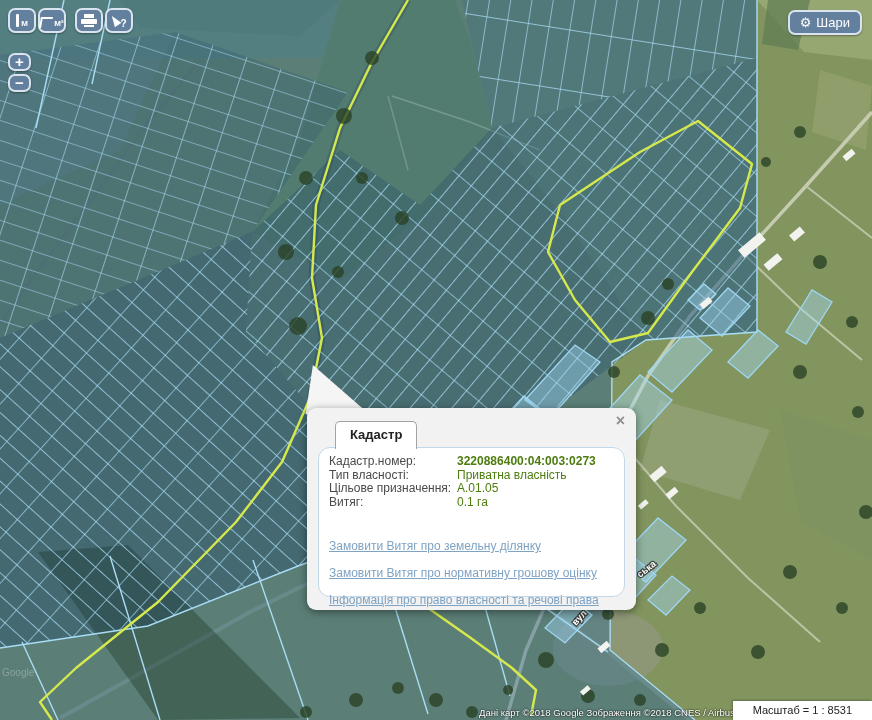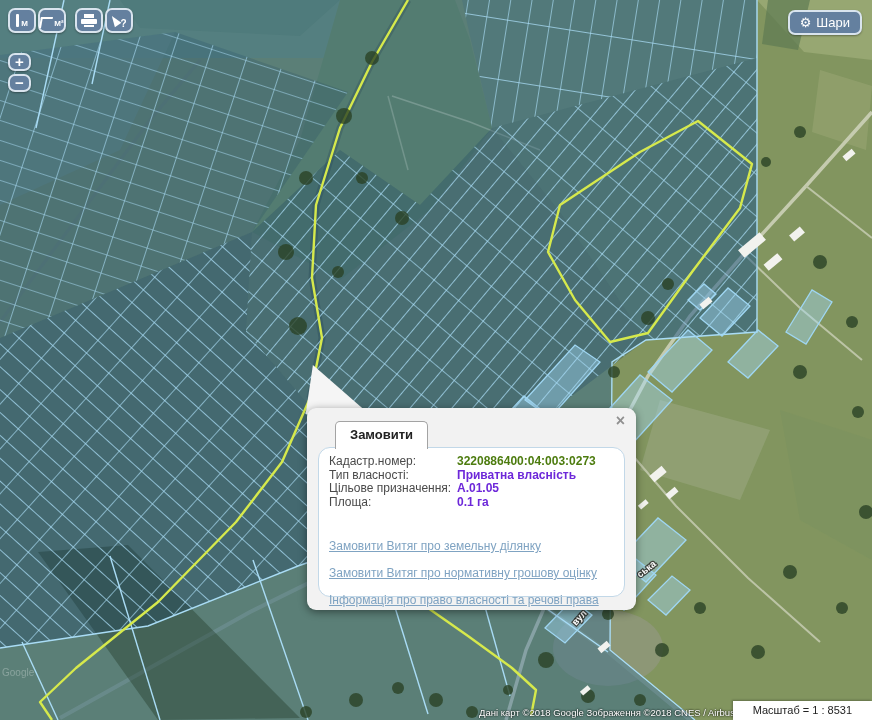--- a/index.html
+++ b/index.html
@@ -40,21 +40,21 @@
   .popup{position:absolute;left:307px;top:408px;width:329px;height:202px;background:#f2f2f2;
          border-radius:9px;box-shadow:0 2px 8px rgba(0,0,0,.45);z-index:40;}
   .ptab{position:absolute;left:28px;top:13px;background:#fff;border:1px solid #a3a3a3;border-bottom:none;
         border-radius:5px 5px 0 0;padding:5px 14px 7px;font-size:13px;font-weight:bold;color:#222;z-index:2;}
   .pclose{position:absolute;right:11px;top:5px;color:#909090;font-size:16px;font-weight:bold;
           line-height:16px;cursor:pointer;}
   .ppanel{position:absolute;left:11px;right:11px;top:39px;bottom:13px;background:#fff;
           border:1px solid #c2d8e8;border-radius:12px;padding:7px 10px;box-sizing:border-box;}
   .row{display:flex;font-size:12px;line-height:13.5px;color:#4a4a4a;}
   .row .lbl{width:128px;flex:none;}
-  .row .val{color:#6d28d9;font-weight:bold;}
+  .row .val{color:#4d7c0f;}
   .row .val.strong{font-weight:bold;color:#4d7c0f;}
   .plink{display:block;font-size:12px;color:#7fa3c2;text-decoration:underline;
          margin-top:13px;cursor:pointer;}
   .plink:first-of-type{margin-top:30px;}
 
   
   .attrib{position:absolute;left:479px;bottom:2px;font-size:9.5px;color:#fff;z-index:20;
           text-shadow:0 0 2px rgba(0,0,0,.8),0 0 2px rgba(0,0,0,.6);}
   .scalebox{position:absolute;right:0;bottom:0;background:#fff;color:#222;font-size:11px;
             padding:3px 20px 4px;z-index:25;box-shadow:-1px -1px 2px rgba(0,0,0,.25);margin-left:28px;}
@@ -259,37 +259,37 @@
     <div class="ctl zbtn">−</div>
   </div>
 
   <div class="ctl layersbtn">
     <span class="gear">⚙</span>
     <span>Шари</span>
   </div>
 
   <div class="pointer"></div>
   <div class="popup">
-    <div class="ptab">Замовити</div>
+    <div class="ptab">Кадастр</div>
     <div class="pclose">×</div>
     <div class="ppanel">
       <div class="row">
         <span class="lbl">Кадастр.номер:</span>
         <span class="val strong">3220886400:04:003:0273</span>
       </div>
       <div class="row">
         <span class="lbl">Тип власності:</span>
         <span class="val">Приватна власність</span>
       </div>
       <div class="row">
         <span class="lbl">Цільове призначення:</span>
         <span class="val">А.01.05</span>
       </div>
       <div class="row">
-        <span class="lbl">Площа:</span>
+        <span class="lbl">Витяг:</span>
         <span class="val">0.1 га</span>
       </div>
       <a class="plink">Замовити Витяг про земельну ділянку</a>
       <a class="plink">Замовити Витяг про нормативну грошову оцінку</a>
       <a class="plink">Інформація про право власності та речові права</a>
     </div>
   </div>
 
   <div class="attrib">Дані карт ©2018 Google Зображення ©2018 CNES / Airbus, DigitalGlobe</div>
   <div class="scalebox">Масштаб = 1 : 8531</div>

